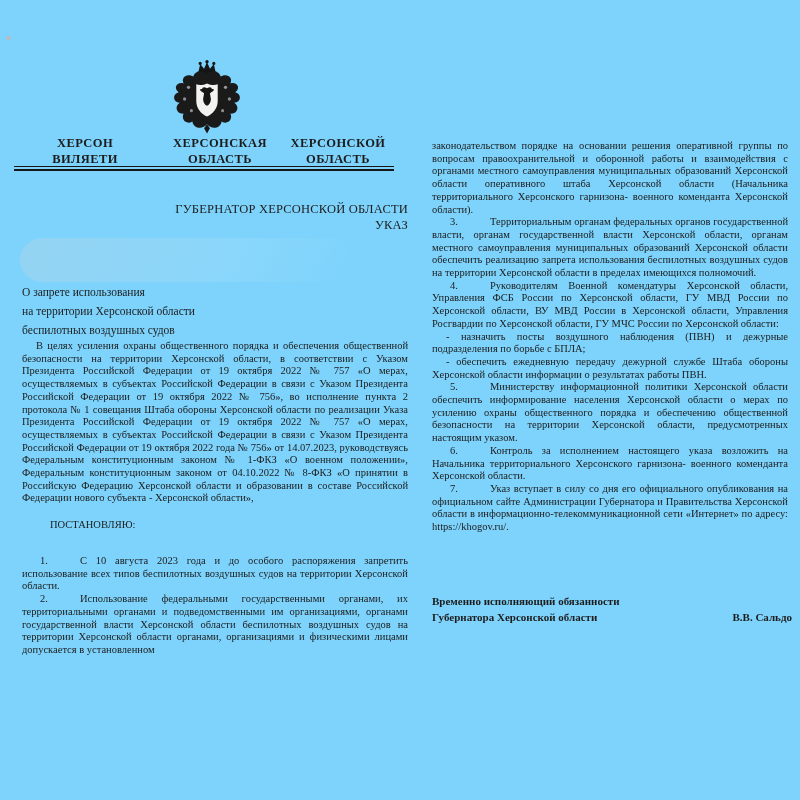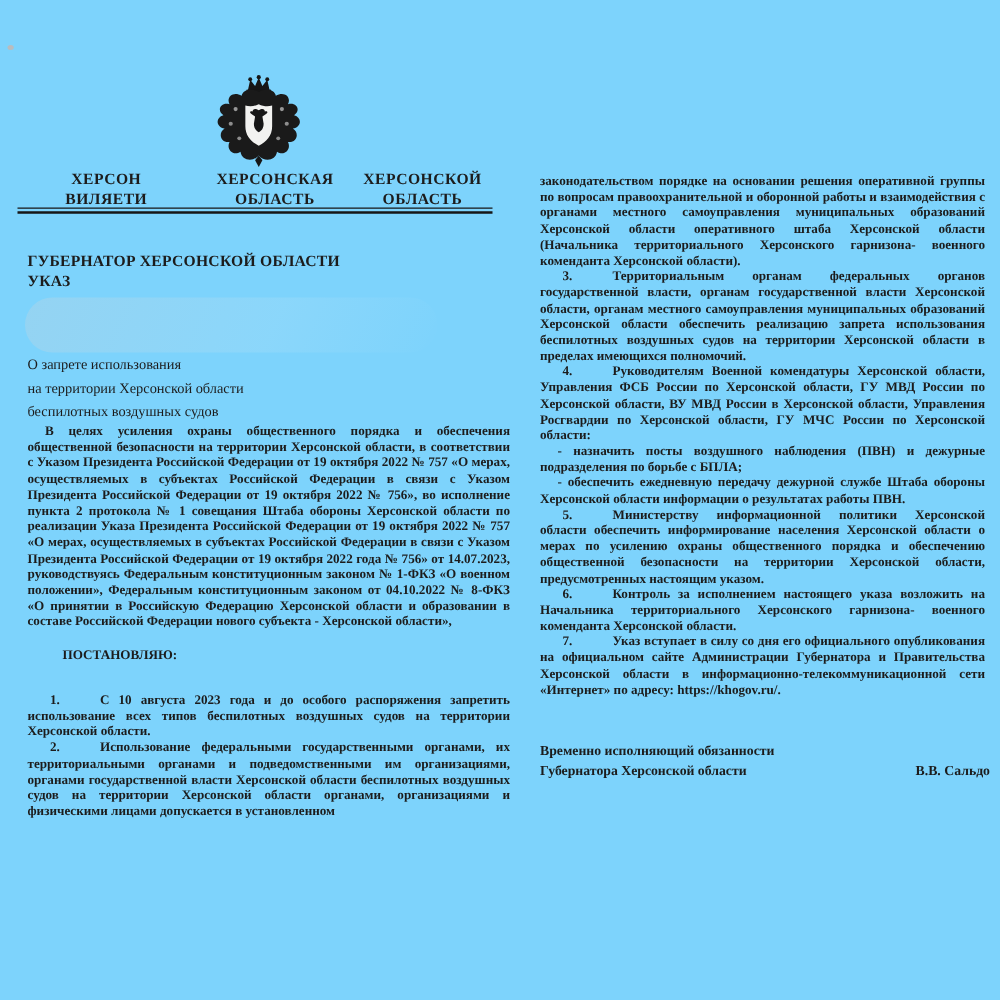--- a/index.html
+++ b/index.html
@@ -4,32 +4,32 @@
 <style>
   html,body{margin:0;padding:0;background:#ffffff;}
   .page{
     position:relative;
     width:800px;height:800px;
     background:#7dd3fc;
     font-family:"Liberation Serif", serif;
     color:#1c1c1c;
     overflow:hidden;
   }
-  .page p{margin:0;font-weight:bold;}
+  .page p{margin:0;}
   .just{text-align:justify;}
   
   .arms{position:absolute;left:168px;top:60px;width:78px;height:76px;}
   .org{position:absolute;top:136px;font-weight:700;font-size:12.5px;line-height:15.5px;text-align:center;letter-spacing:.4px;}
   .org1{left:25px;width:120px;}
   .org2{left:158px;width:124px;}
   .org3{left:276px;width:124px;}
   .rule{position:absolute;left:14px;top:166px;width:380px;height:7px;border-top:1.2px solid #161616;}
   .rule::after{content:"";display:block;margin-top:2px;border-top:2.6px solid #161616;}
   
-  .doc-title{position:absolute;left:22px;top:201px;width:386px;text-align:left;font-weight:700;font-size:12.5px;line-height:16px;letter-spacing:.2px;}
+  .doc-title{position:absolute;left:22px;top:201px;width:386px;text-align:right;font-weight:400;font-size:12.5px;line-height:16px;letter-spacing:.2px;}
   .subject{position:absolute;left:22px;top:283px;font-weight:400;font-size:11.5px;line-height:19px;}
   
   .bodytext{font-size:10.5px;line-height:12.7px;}
   .preamble{position:absolute;left:22px;top:340px;width:386px;text-indent:14px;}
   .resolve{position:absolute;left:22px;top:519px;width:386px;text-indent:28px;}
   .items-left{position:absolute;left:22px;top:555px;width:386px;}
   .right-col{position:absolute;left:432px;top:140px;width:356px;}
   .item{text-indent:18px;}
   .num{display:inline-block;width:40px;text-indent:0;}
   .dash{text-indent:14px;}

